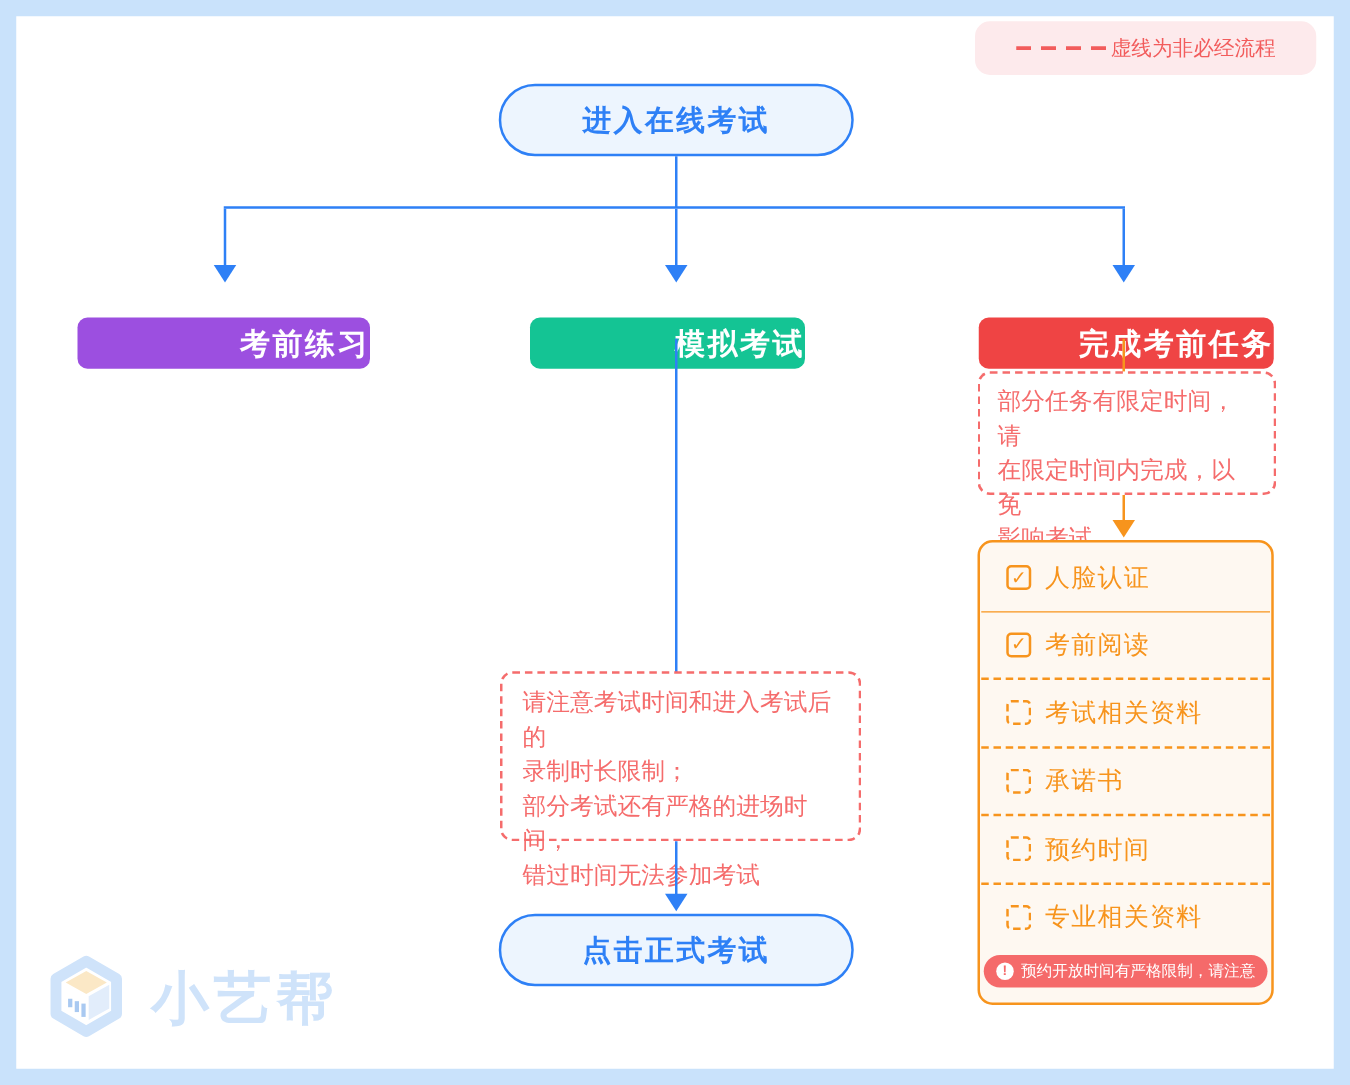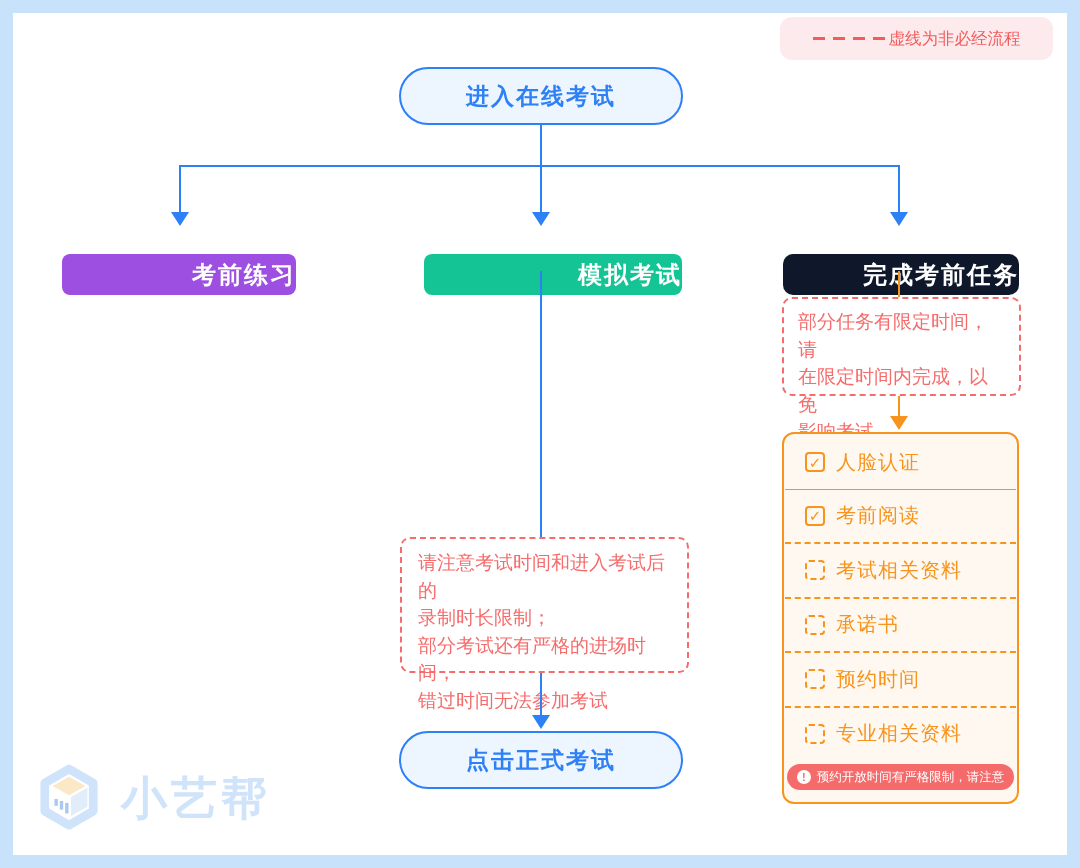--- a/index.html
+++ b/index.html
@@ -96,24 +96,24 @@
 <div class="vline" style="left:179px; top:167px; height:46px;"></div>
 <div class="vline" style="left:540px; top:167px; height:46px;"></div>
 <div class="vline" style="left:898px; top:167px; height:46px;"></div>
 <div class="arrow" style="left:171px; top:212px;"></div>
 <div class="arrow" style="left:532px; top:212px;"></div>
 <div class="arrow" style="left:890px; top:212px;"></div>
 
 <div class="branch" style="left: 62px; width: 234px; background: rgb(156, 79, 224);">
   <span>考前练习</span>
 </div>
-<div class="branch" style="left: 424px; width: 258px; background: rgb(20, 196, 148);">
+<div class="branch" style="left: 424px; width: 220px; background: rgb(20, 196, 148);">
   <span>模拟考试</span>
 </div>
-<div class="branch" style="left: 783px; width: 236px; background: #0f172a; border-radius: 10px;">
+<div class="branch" style="left: 783px; width: 236px; background: #ef4444;">
   <span>完成考前任务</span>
 </div>
 
 <div class="vline orange" style="left:898px; top:271px; height:27px;"></div>
 <div class="note" style="left:782px; top:297px; width:239px; height:99px; padding:9px 14px;">部分任务有限定时间，请
 在限定时间内完成，以免
 影响考试</div>
 <div class="vline orange" style="left:898px; top:396px; height:21px;"></div>
 <div class="arrow orange" style="left:890px; top:416px;"></div>
 

